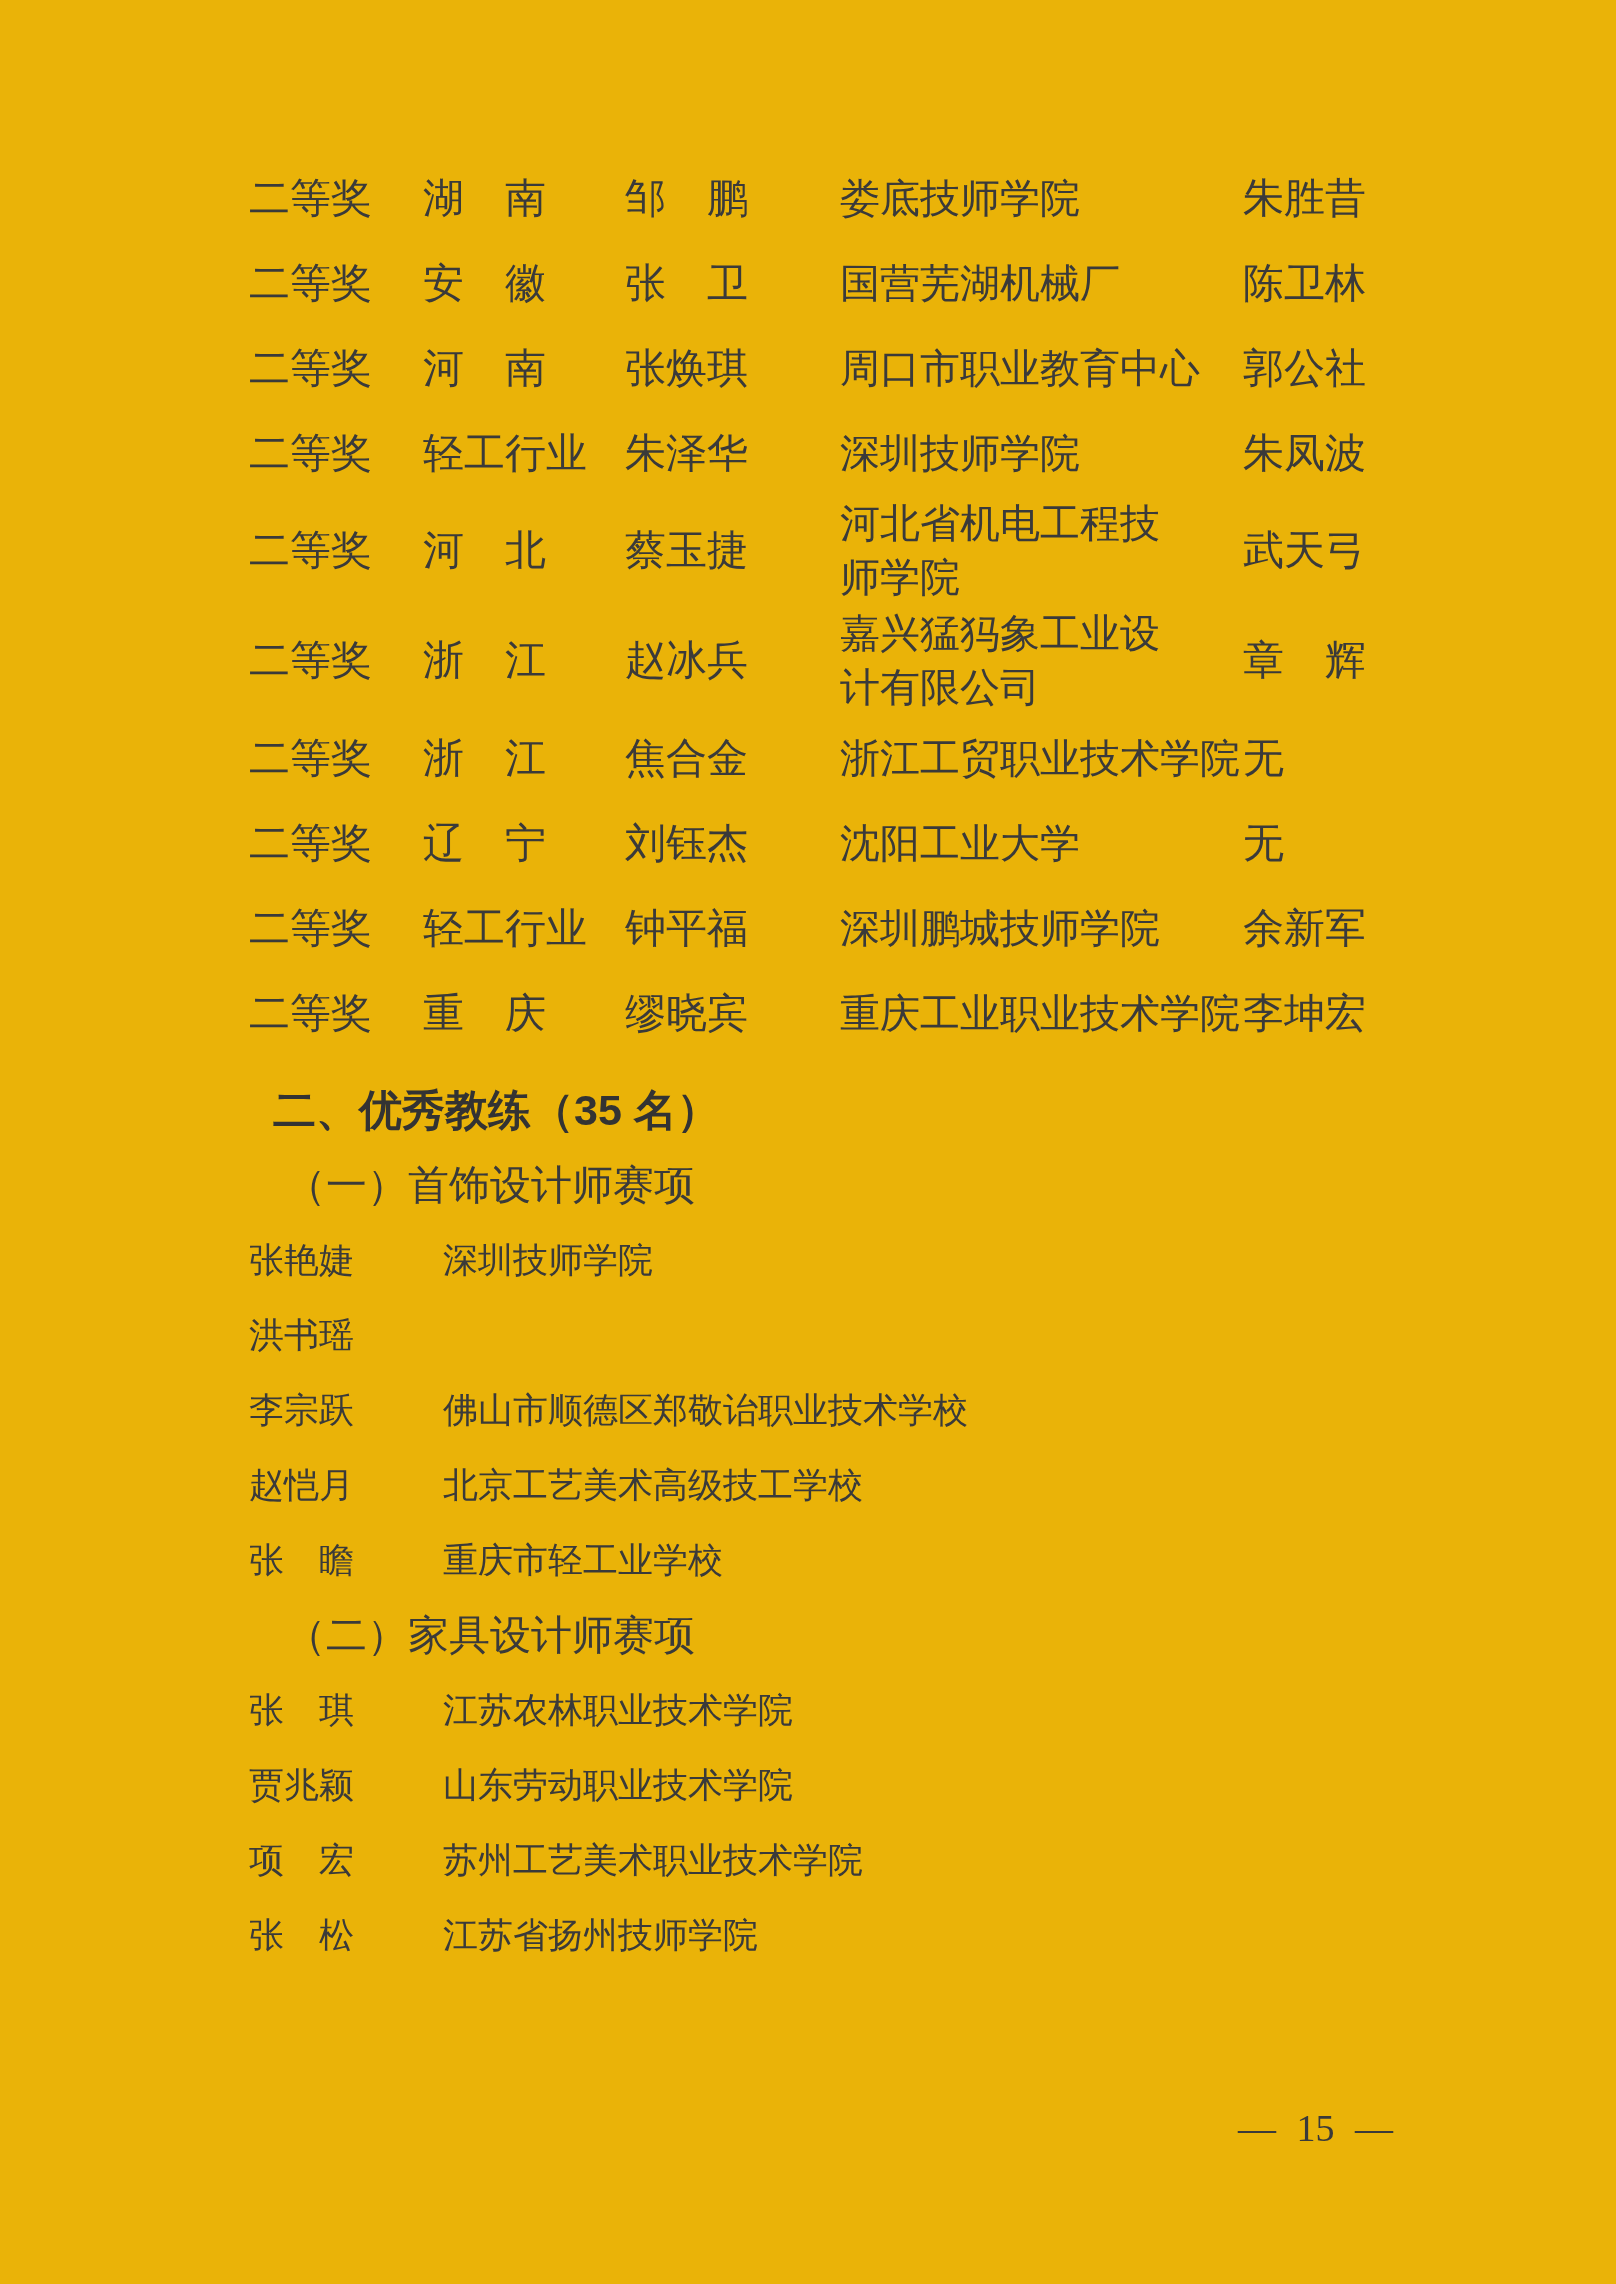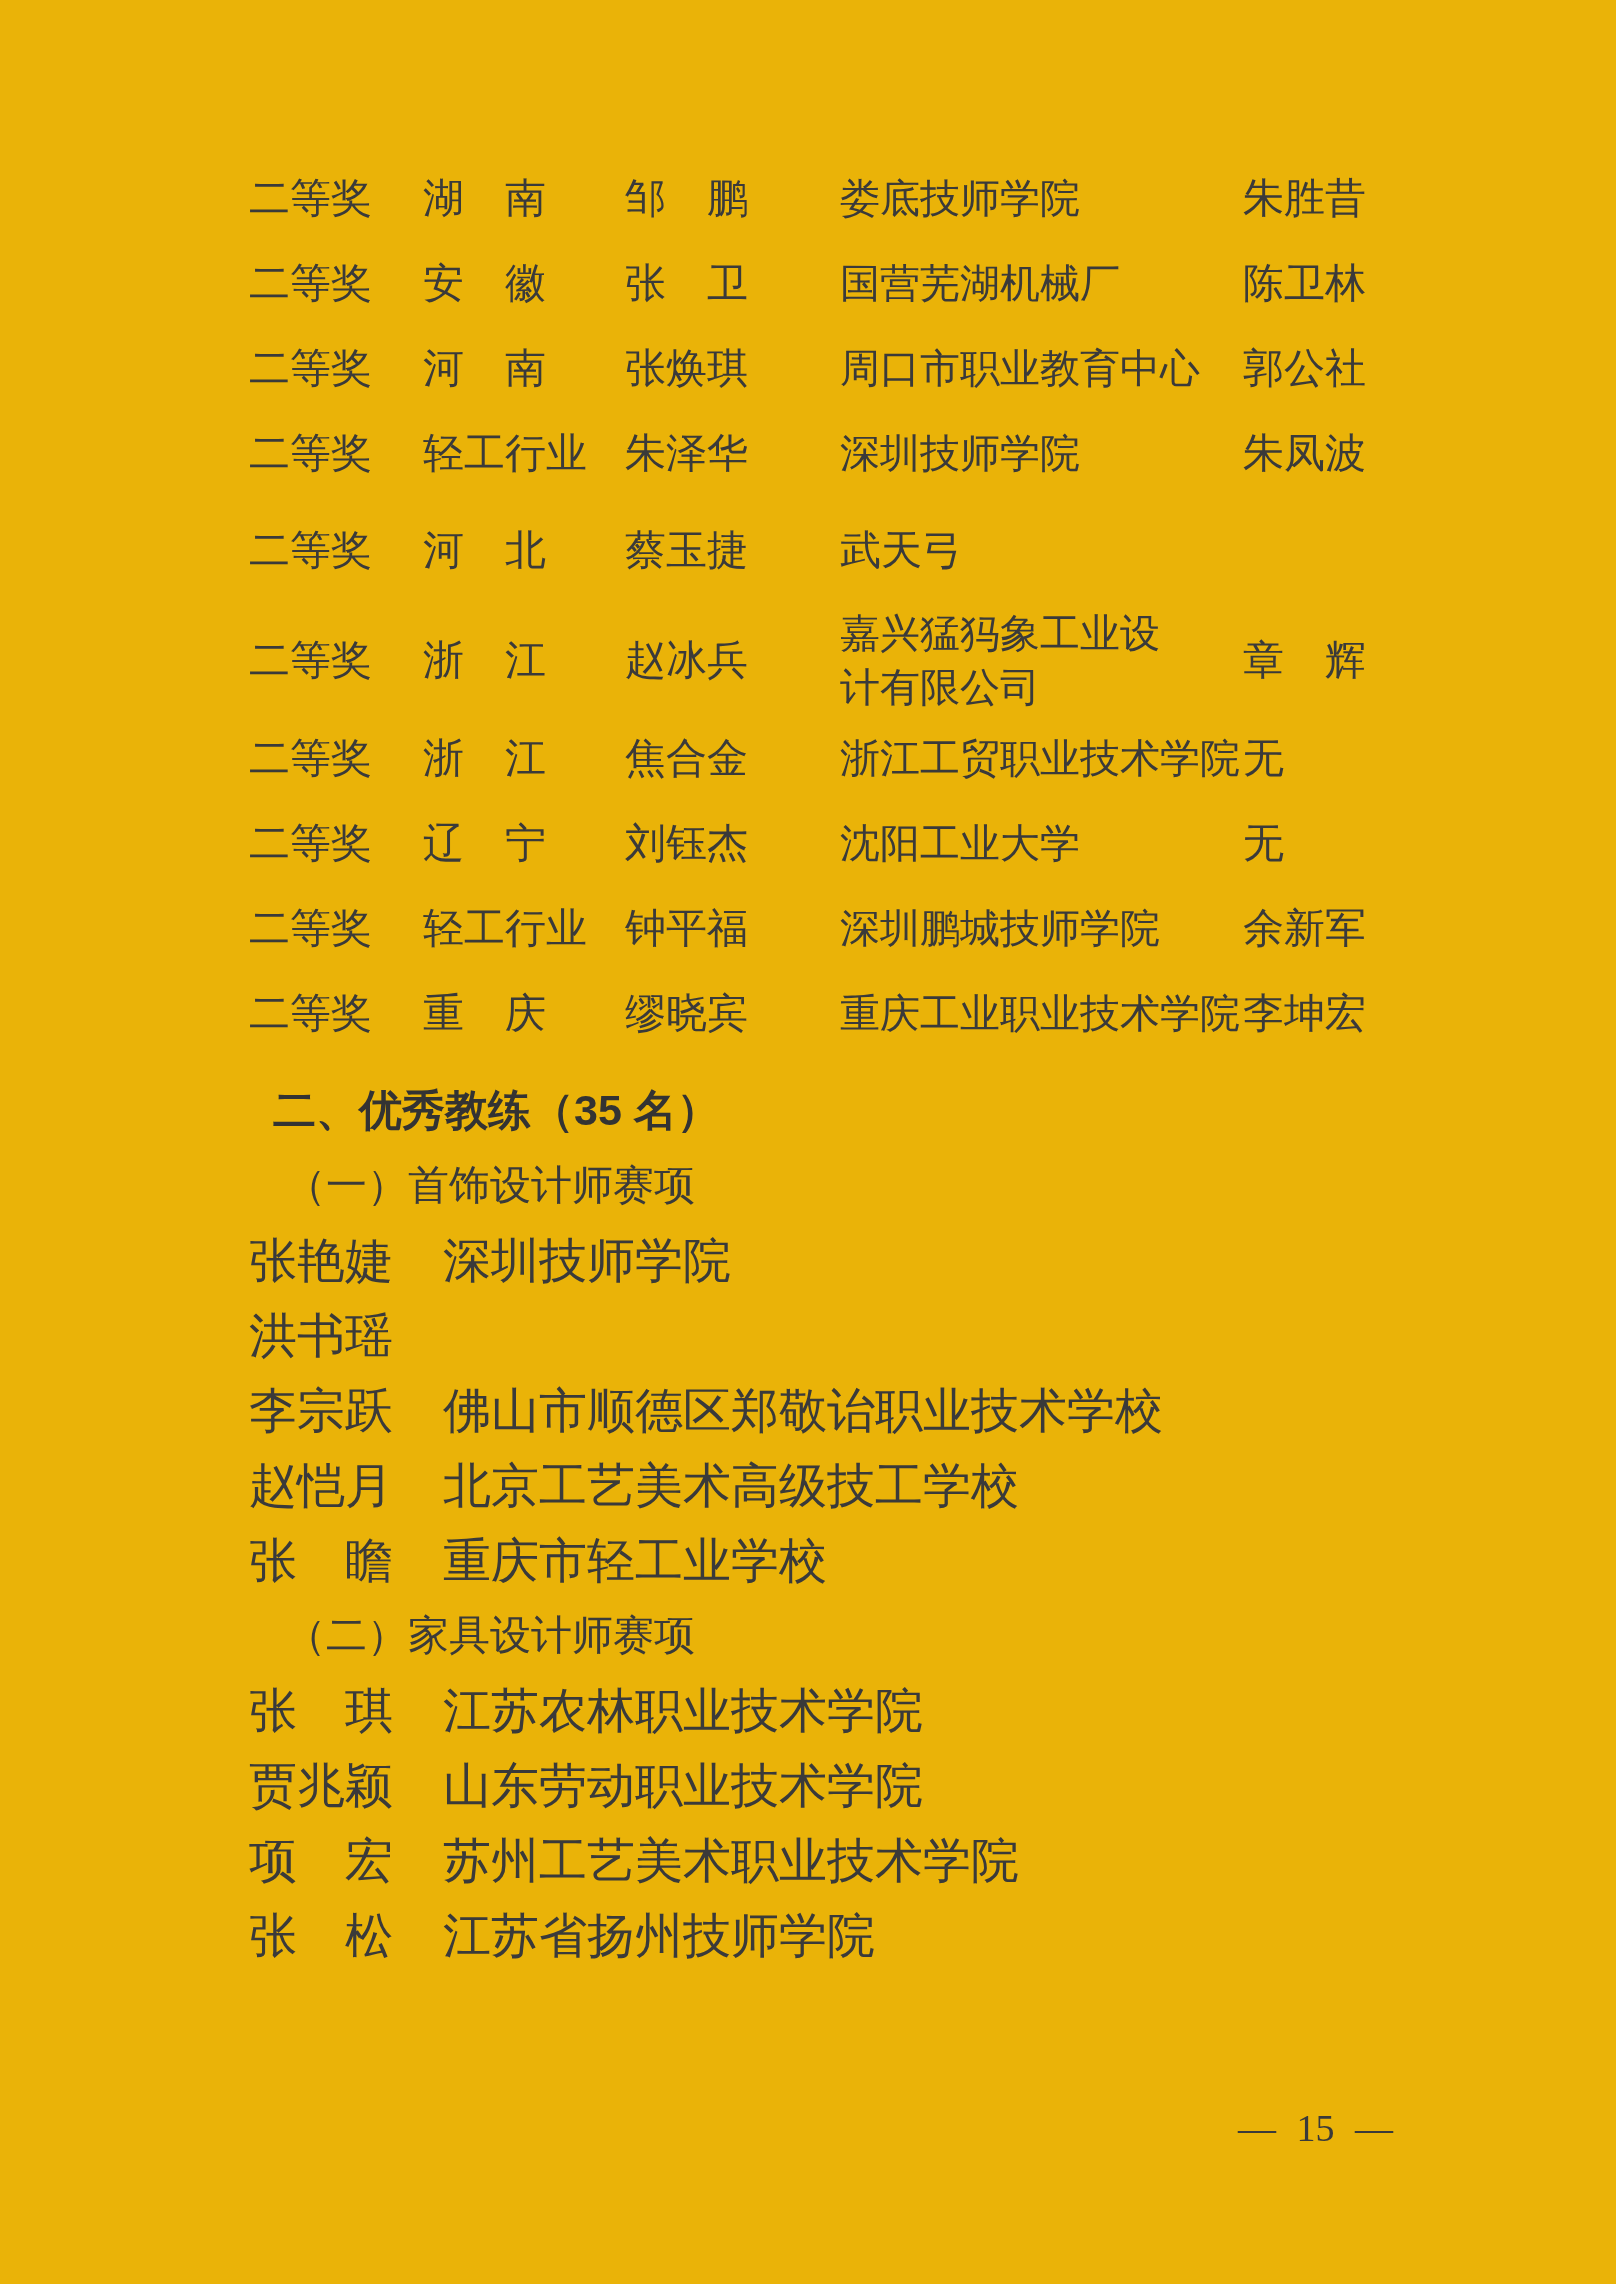--- a/index.html
+++ b/index.html
@@ -28,21 +28,21 @@
   .coaches{position:absolute;left:0;top:1073px;width:1616px;}
   .line{height:75px;display:flex;align-items:center;}
   .line.heading{
     padding-left:273px;
     font-family:"Liberation Sans","DejaVu Sans",sans-serif;
     font-weight:bold;
     font-size:43px;
     color:#333333;
   }
   .line.subheading{padding-left:273px;font-size:41px;margin-left:12px;}
-  .line.entry{padding-left:249px;font-size:48px;}
+  .line.entry{padding-left:249px;font-size:35px;}
   .entry .ename{display:inline-block;width:194px;flex:0 0 194px;}
   .entry .einst{display:inline-block;}
   
   .footer{
     position:absolute;left:1238px;top:2106px;
     font-size:38px;color:#3a3a3a;
     display:flex;align-items:center;gap:20.5px;
     font-family:"Liberation Serif","DejaVu Serif",serif;
   }
 </style>
@@ -82,20 +82,22 @@
       <span class="cell">轻工行业</span>
       <span class="cell">朱泽华</span>
       <span class="cell inst">深圳技师学院</span>
       <span class="cell">朱凤波</span>
     </div>
 
     <div class="trow tall">
       <span class="cell">二等奖</span>
       <span class="cell">河　北</span>
       <span class="cell">蔡玉捷</span>
+      <span class="cell inst">河北省机电工程技
+师学院</span>
       <span class="cell">武天弓</span>
     </div>
 
     <div class="trow tall">
       <span class="cell">二等奖</span>
       <span class="cell">浙　江</span>
       <span class="cell">赵冰兵</span>
       <span class="cell inst">嘉兴猛犸象工业设
 计有限公司</span>
       <span class="cell">章　辉</span>

